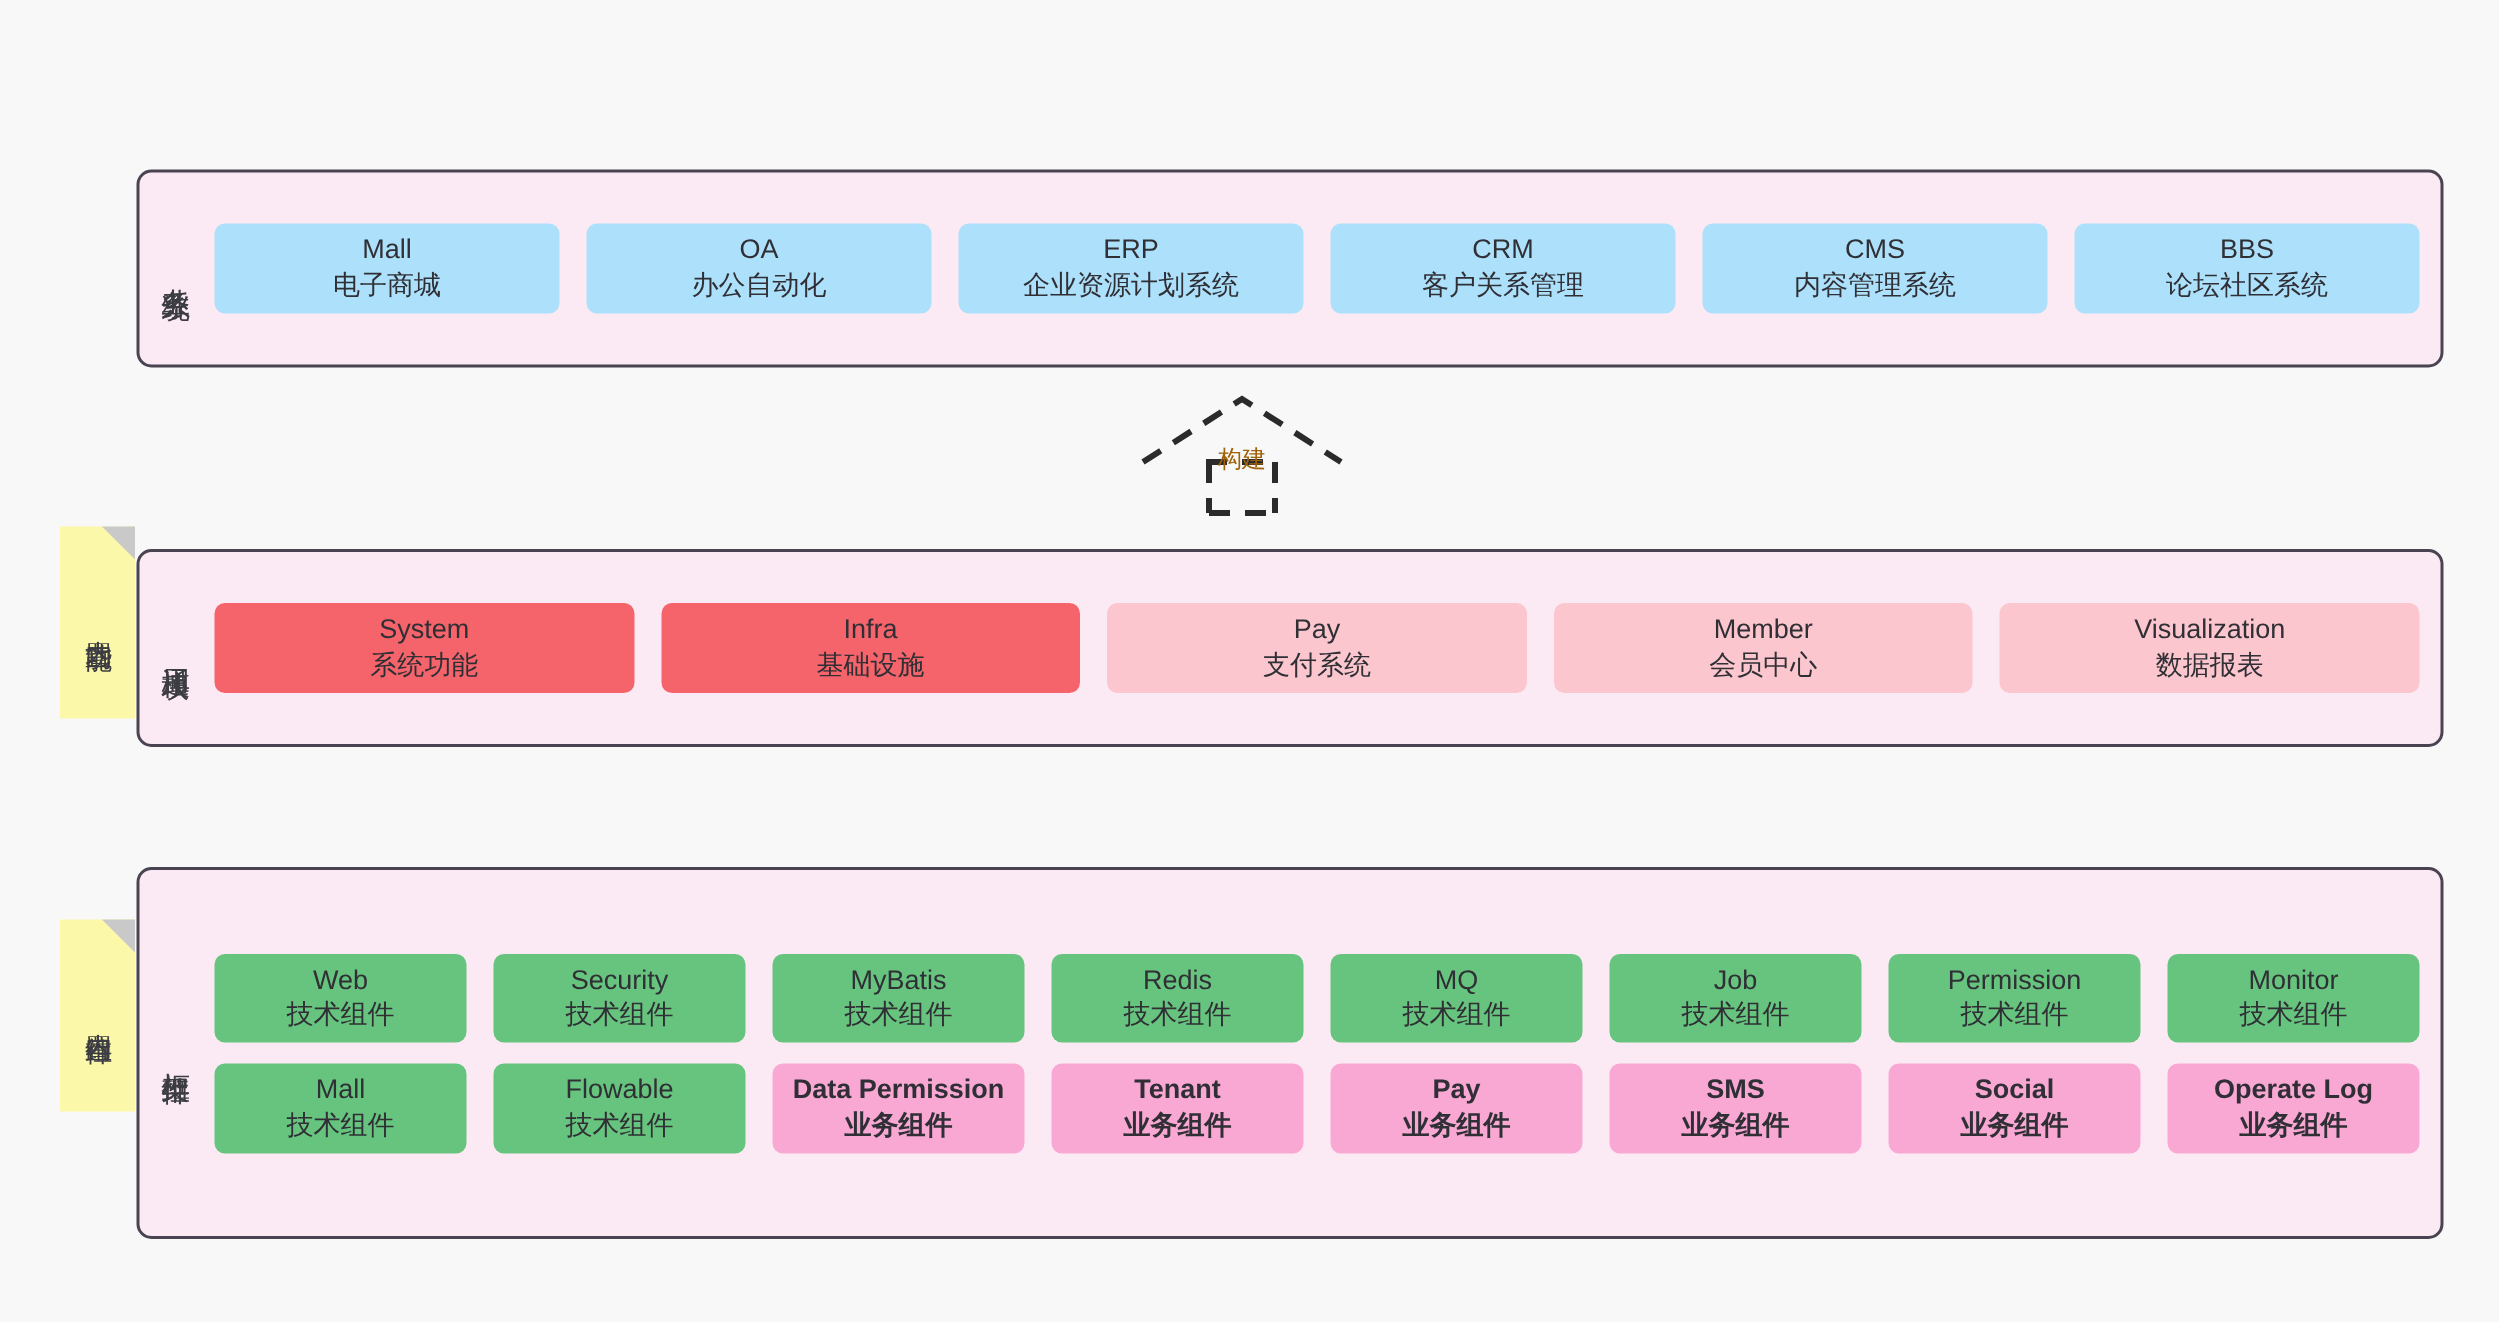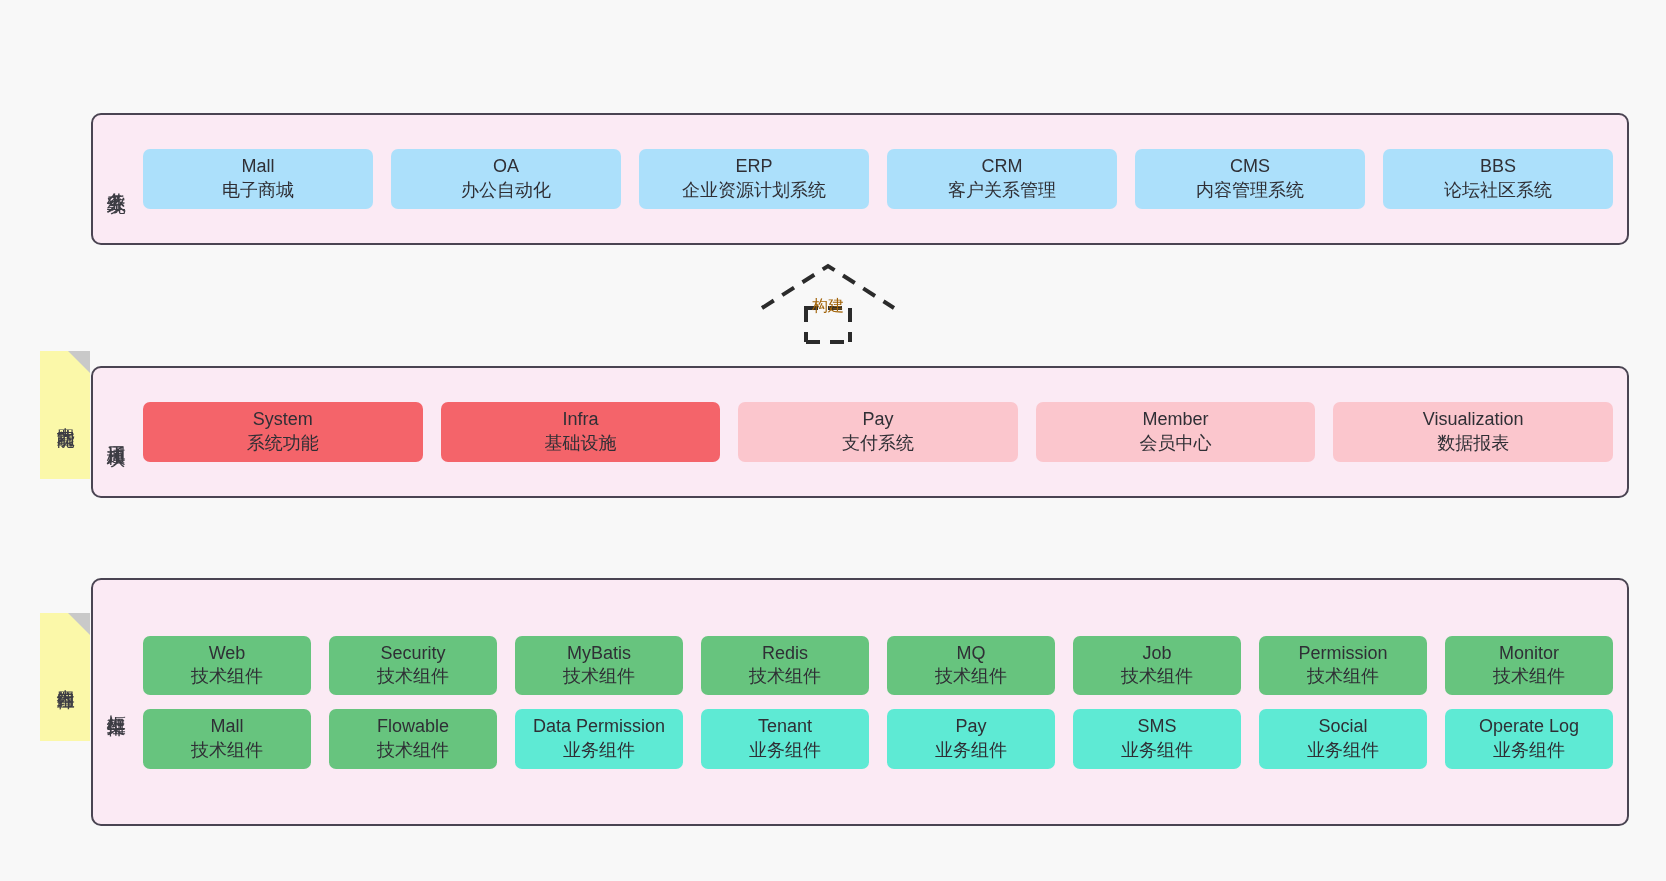--- a/index.html
+++ b/index.html
@@ -68,21 +68,21 @@
     min-width:0;
   }
   .cell .t-en{display:block;}
   .cell .t-cn{display:block;}
 
   
   .c-blue       {background:#ace0fb;}
   .c-red        {background:#f4646a;}
   .c-pink       {background:#fbc6cd;}
   .c-green      {background:#67c47e;}
-  .c-lightgreen {background:#5eead4;}
+  .c-lightgreen {background:#f9a8d4;font-weight:bold;}
 
   
   .note{
     position:absolute;
     background:#fbf8a9;
     box-sizing:border-box;
     display:flex;
     align-items:center;
     justify-content:center;
     font-size:18px;

